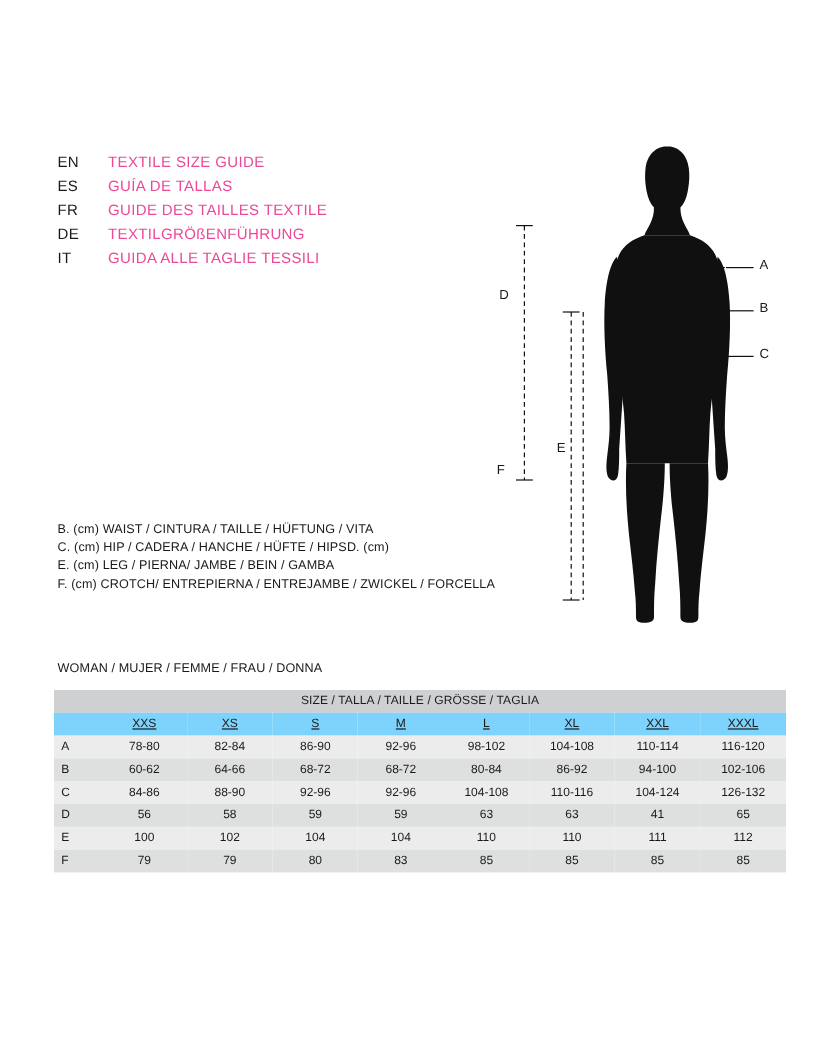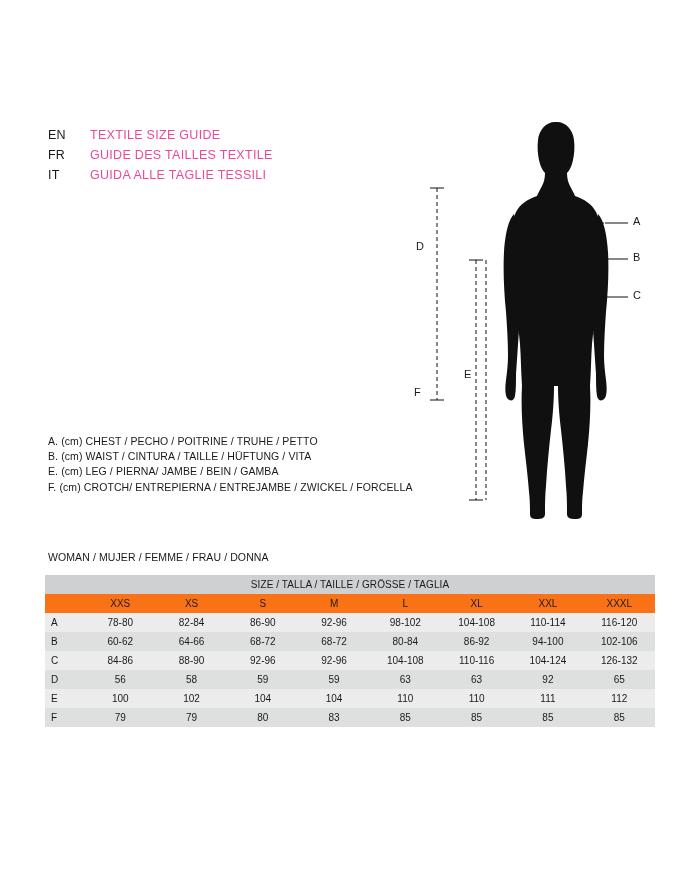--- a/index.html
+++ b/index.html
@@ -82,25 +82,26 @@
     background: #cfd0d1;
     height: 17px;
     font-size: 10px;
     text-align: left;
     padding-left: 4px;
     font-weight: normal;
     letter-spacing: 0.1px;
     color: #1a1a1a;
   }
   .tbl-head-row td {
-    background: #f97316;
+    background: #7dd3fc;
     height: 18px;
     text-align: center;
     font-size: 10px;
     color: #1a1a1a;
+    text-decoration: underline;
   }
   .row-light td { background: #ececec; }
   .row-dark td  { background: #dedfdf; }
   #size-table tbody td {
     height: 19px;
     text-align: center;
     font-size: 10px;
     color: #1a1a1a;
   }
   #size-table tbody td.rowlabel {
@@ -128,22 +129,30 @@
 </style>
 </head>
 <body>
 
 <div id="title-block">
   <div class="title-row">
     <span class="title-lang">EN</span>
     <span class="title-text">TEXTILE SIZE GUIDE</span>
   </div>
   <div class="title-row">
+    <span class="title-lang">ES</span>
+    <span class="title-text">GUÍA DE TALLAS</span>
+  </div>
+  <div class="title-row">
     <span class="title-lang">FR</span>
     <span class="title-text">GUIDE DES TAILLES TEXTILE</span>
+  </div>
+  <div class="title-row">
+    <span class="title-lang">DE</span>
+    <span class="title-text">TEXTILGRÖßENFÜHRUNG</span>
   </div>
   <div class="title-row">
     <span class="title-lang">IT</span>
     <span class="title-text">GUIDA ALLE TAGLIE TESSILI</span>
   </div>
 </div>
 
 <div id="figure-area">
   <svg id="figure-svg" width="270" height="420" viewBox="0 0 270 420" xmlns="http://www.w3.org/2000/svg">
 
@@ -225,22 +234,22 @@
 
   <div class="meas-label" style="left:233px; top:115px;">A</div>
   <div class="meas-label" style="left:233px; top:151px;">B</div>
   <div class="meas-label" style="left:233px; top:189px;">C</div>
   <div class="meas-label" style="left:16px; top:140px;">D</div>
   <div class="meas-label" style="left:64px; top:268px;">E</div>
   <div class="meas-label" style="left:14px; top:286px;">F</div>
 </div>
 
 <div id="legend-block">
-  <div class="legend-line">A. (cm) CHEST / PECHO / POITRINE / TRUHE / PETTO</div>
   <div class="legend-line">B. (cm) WAIST / CINTURA / TAILLE / HÜFTUNG / VITA</div>
+  <div class="legend-line">C. (cm) HIP / CADERA / HANCHE / HÜFTE / HIPSD. (cm)</div>
   <div class="legend-line">E. (cm) LEG / PIERNA/ JAMBE / BEIN / GAMBA</div>
   <div class="legend-line">F. (cm) CROTCH/ ENTREPIERNA / ENTREJAMBE / ZWICKEL / FORCELLA</div>
 </div>
 
 <div id="gender-line">WOMAN / MUJER / FEMME / FRAU / DONNA</div>
 
 <table id="size-table">
   <tbody>
     <tr class="tbl-caption-row">
       <td colspan="9">SIZE / TALLA / TAILLE / GRÖSSE / TAGLIA</td>
@@ -294,21 +303,21 @@
     </tr>
 
     <tr class="row-dark">
       <td class="rowlabel">D</td>
       <td>56</td>
       <td>58</td>
       <td>59</td>
       <td>59</td>
       <td>63</td>
       <td>63</td>
-      <td>92</td>
+      <td>41</td>
       <td>65</td>
     </tr>
 
     <tr class="row-light">
       <td class="rowlabel">E</td>
       <td>100</td>
       <td>102</td>
       <td>104</td>
       <td>104</td>
       <td>110</td>

